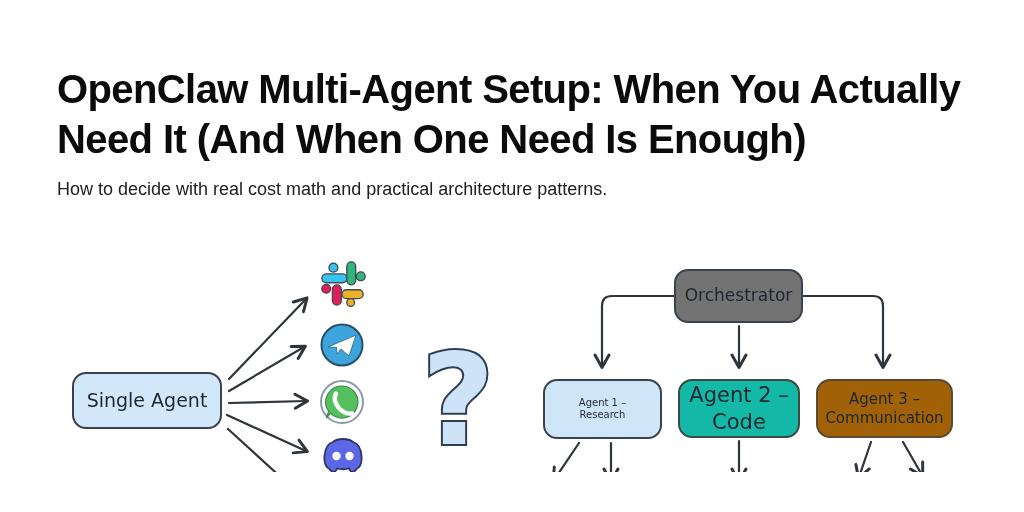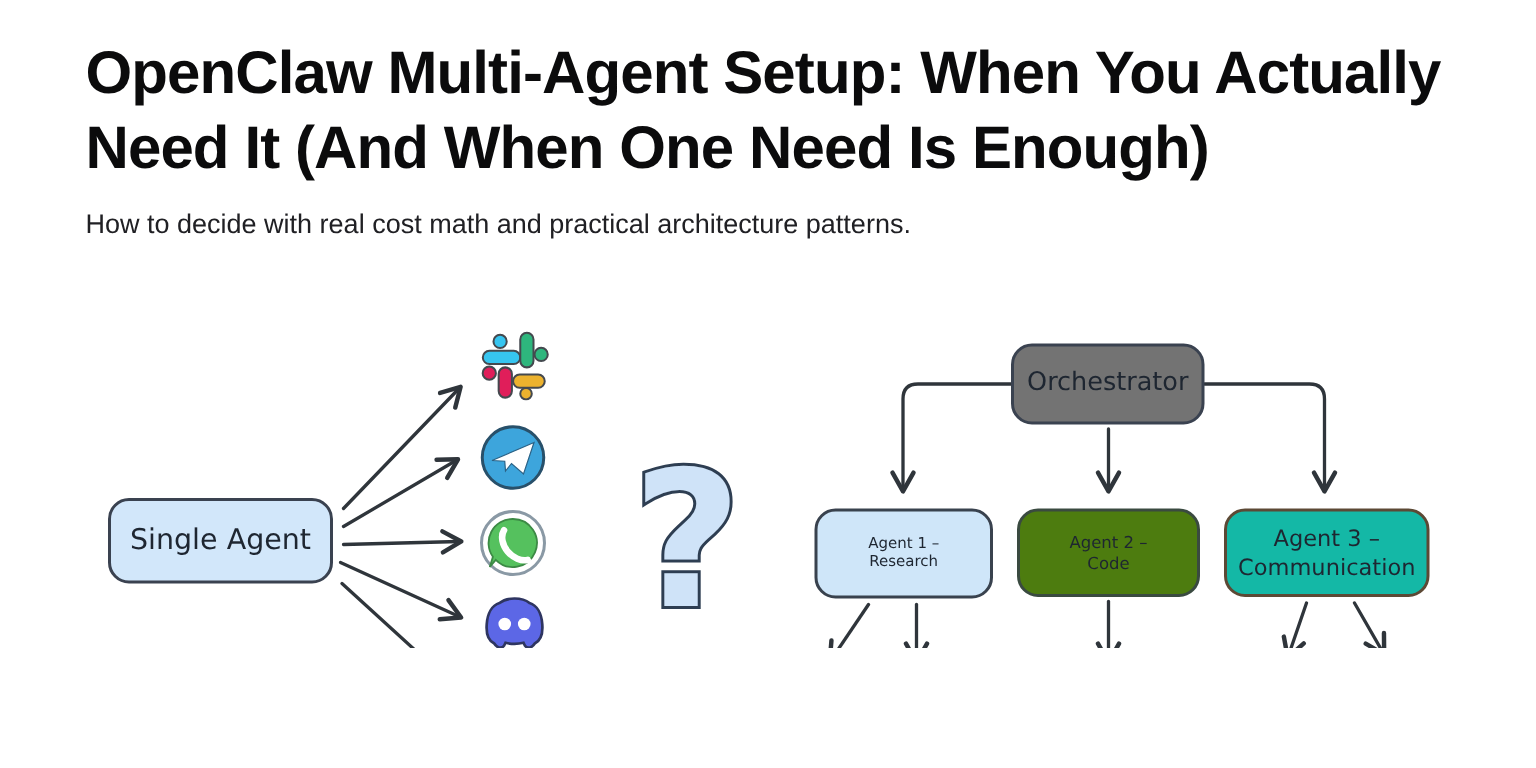--- a/index.html
+++ b/index.html
@@ -4,20 +4,21 @@
 <style>
   * { margin: 0; padding: 0; box-sizing: border-box; }
   html, body { background: #ffffff; }
   .canvas {
     position: relative;
     width: 1024px;
     height: 432px;
     background: #ffffff;
     overflow: hidden;
     font-family: "Liberation Sans", sans-serif;
+    margin-top: 40px;
   }
   .title {
     position: absolute;
     left: 57px;
     top: 24px;
     width: 930px;
     font-size: 40px;
     font-weight: 700;
     line-height: 1.26;
     letter-spacing: -0.6px;
@@ -44,22 +45,22 @@
     justify-content: center;
     text-align: center;
     border-radius: 14px;
     font-family: "DejaVu Sans", sans-serif;
     color: #1e2631;
   }
   .node .lbl { white-space: pre-line; line-height: 1.25; }
   .node-single   { left: 72px;  top: 332px; width: 150px; height: 57px; background: #d2e7fa; border: 2.5px solid #3a4250; font-size: 19px; }
   .node-orch     { left: 674px; top: 229px; width: 129px; height: 54px; background: #737373; border: 2.5px solid #3a4250; font-size: 17px; }
   .node-agent1   { left: 543px; top: 339px; width: 119px; height: 60px; background: #cfe6f9; border: 2.5px solid #39424e; font-size: 10px; }
-  .node-agent2   { left: 678px; top: 339px; width: 122px; height: 59px; background: #4d7c0f; border: 2.5px solid #3a4a40; font-size: 11px; }
-  .node-agent3   { left: 816px; top: 339px; width: 137px; height: 59px; background: #14b8a6; border: 2.5px solid #5c4935; font-size: 15px; }
+  .node-agent2   { left: 678px; top: 339px; width: 122px; height: 59px; background: #14b8a6; border: 2.5px solid #3a4a40; font-size: 21px; }
+  .node-agent3   { left: 816px; top: 339px; width: 137px; height: 59px; background: #a16207; border: 2.5px solid #5c4935; font-size: 15px; }
   .icon { position: absolute; line-height: 0; }
 </style>
 </head>
 <body>
 
 <div class="canvas">
 
   <div class="title">
     <div>OpenClaw Multi-Agent Setup: When You Actually</div>
     <div>Need It (And When One Need Is Enough)</div>

